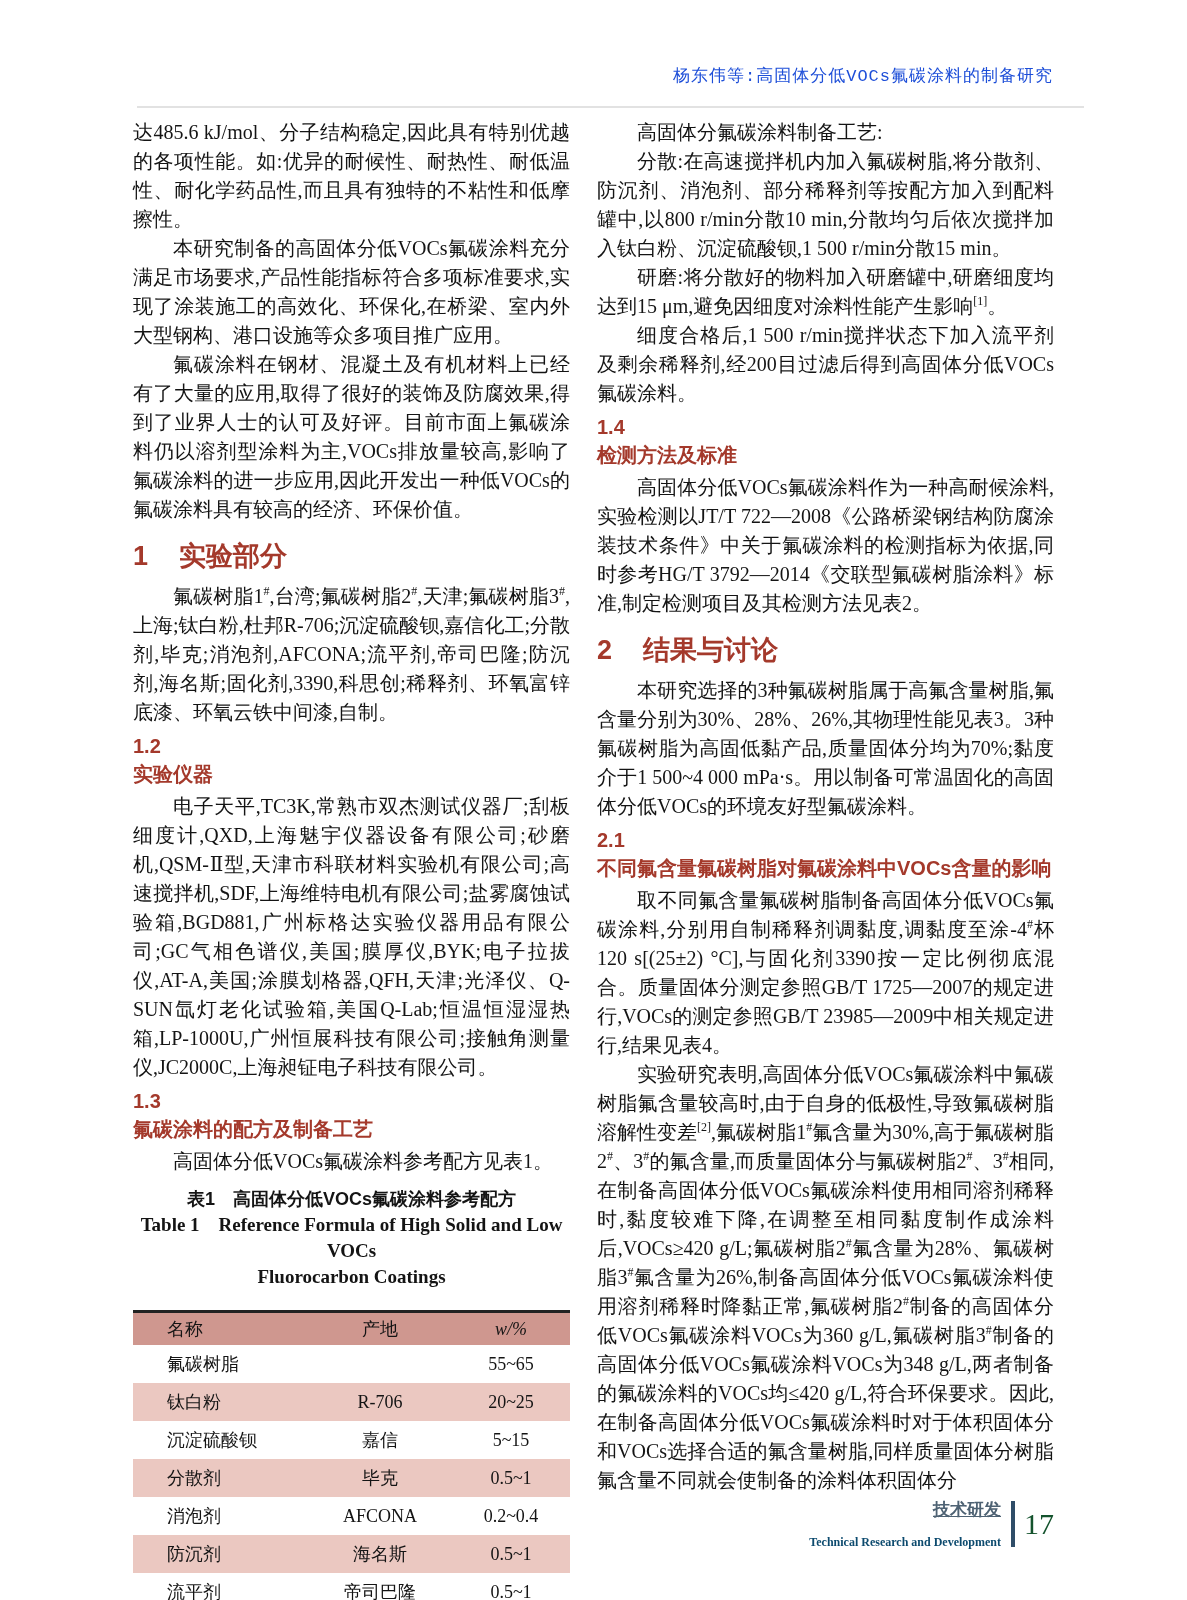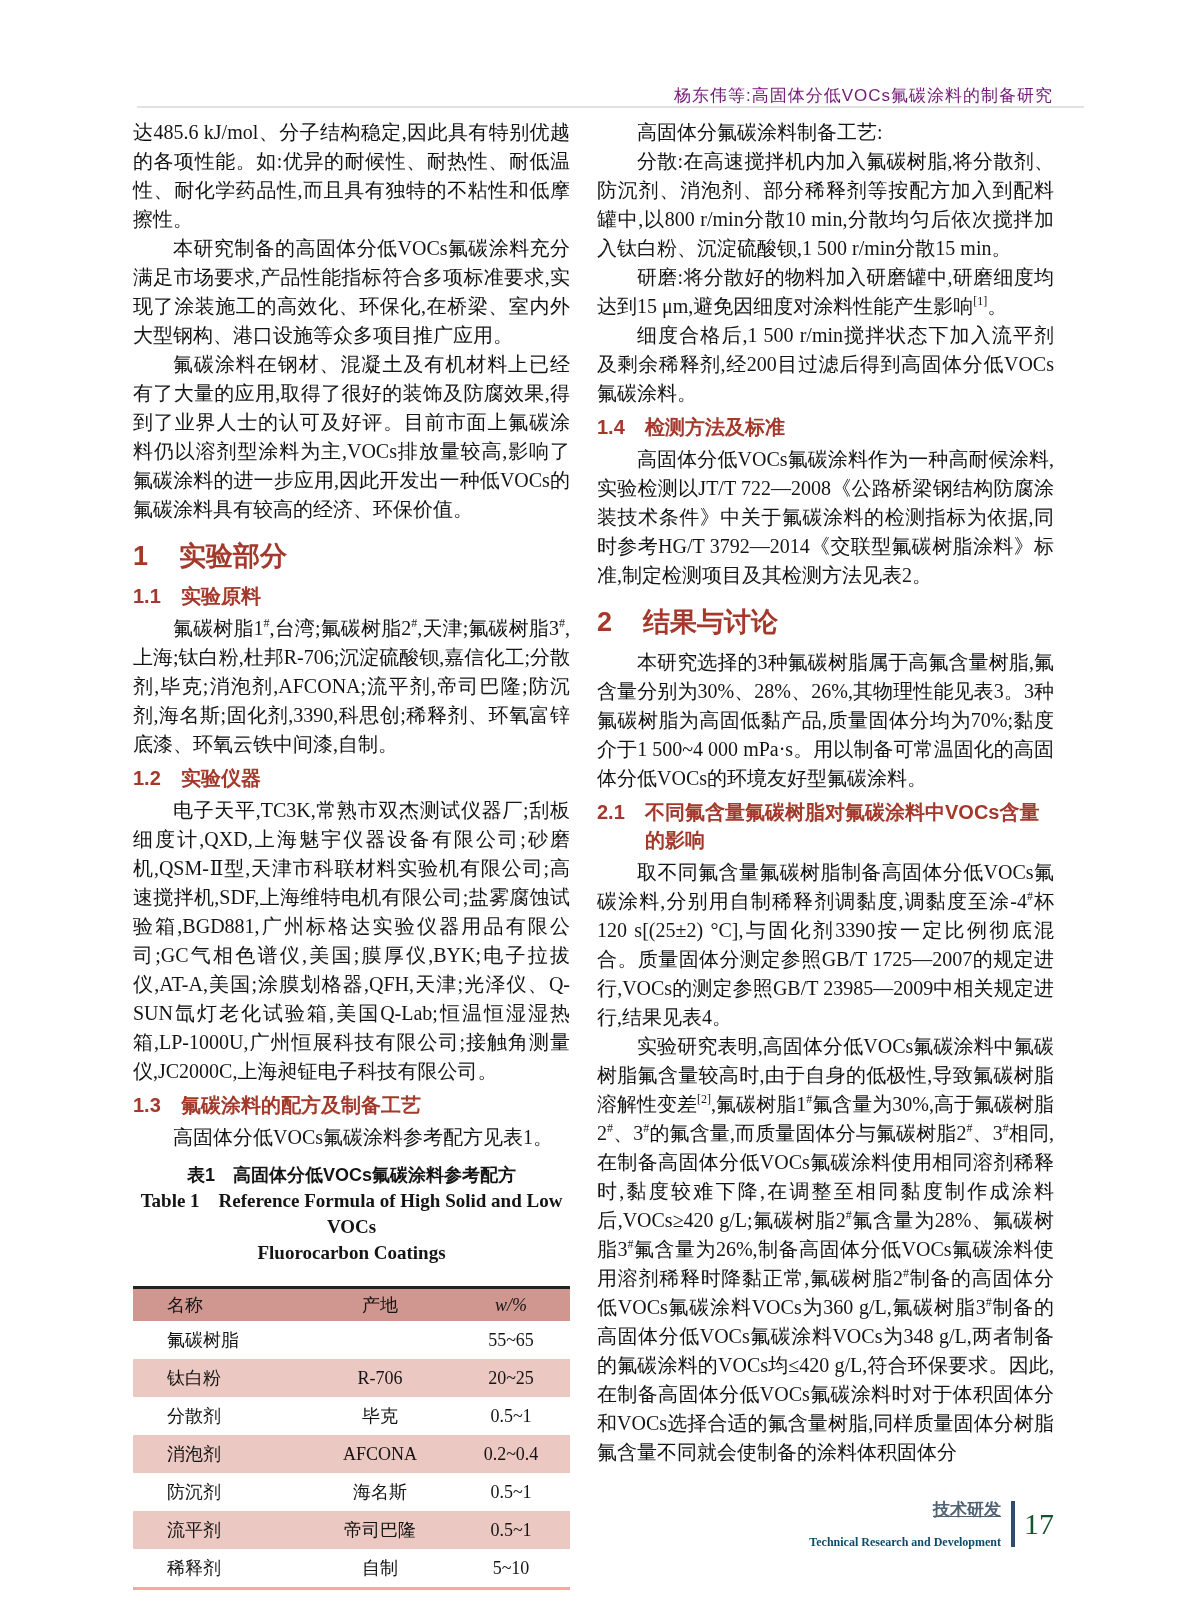--- a/index.html
+++ b/index.html
@@ -2,23 +2,23 @@
 <html><head>
 <meta charset="utf-8">
 <style>
   html,body{margin:0;padding:0;}
   body{
     width:1187px;height:1600px;position:relative;background:#ffffff;
     font-family:"Liberation Serif","DejaVu Serif",serif;color:#141414;
     overflow:hidden;
   }
   .running-head{
-    position:absolute;top:84px;right:134px;
-    font-family:Liberation Sans, sans-serif;
-    font-size:17px;color:#701a75;letter-spacing:1px;white-space:nowrap;
+    position:absolute;top:64px;right:134px;
+    font-family:Liberation Mono, monospace;
+    font-size:17px;color:#1d4ed8;letter-spacing:1px;white-space:nowrap;
   }
   .head-rule{
     position:absolute;top:106px;left:137px;width:947px;height:2px;background:#e2e2e2;
   }
   .col{position:absolute;top:118px;}
   .col-left{left:133px;width:437px;}
   .col-right{left:597px;width:457px;}
   p.body{font-size:20px;line-height:29px;text-align:justify;margin:0;}
   p.indent{text-indent:2em;}
   sup{font-size:12px;line-height:0;}
@@ -27,20 +27,21 @@
     font-family:"Liberation Sans","DejaVu Sans",sans-serif;
     font-weight:bold;font-size:27px;line-height:36px;color:#a4392b;
     margin:14px 0 8px 0;
   }
   .sec-h1 .num{width:46px;flex:none;}
   .sec-h2{
     display:flex;align-items:baseline;
     font-family:"Liberation Sans","DejaVu Sans",sans-serif;
     font-weight:bold;font-size:20px;line-height:28px;color:#a4392b;
     margin:5px 0 4px 0;
+    flex-direction:column;
   }
   .sec-h2 .num{width:48px;flex:none;}
   .sec-h2 .t{flex:1;}
   .tbl-cap-zh{
     font-family:"Liberation Sans","DejaVu Sans",sans-serif;
     font-weight:bold;font-size:18px;line-height:26px;text-align:center;margin-top:10px;
   }
   .tbl-cap-en{
     font-weight:bold;font-size:19px;line-height:26px;text-align:center;
   }
@@ -82,24 +83,20 @@
 <div class="col col-left">
   <p class="body">达485.6 kJ/mol、分子结构稳定,因此具有特别优越的各项性能。如:优异的耐候性、耐热性、耐低温性、耐化学药品性,而且具有独特的不粘性和低摩擦性。</p>
   <p class="body indent">本研究制备的高固体分低VOCs氟碳涂料充分满足市场要求,产品性能指标符合多项标准要求,实现了涂装施工的高效化、环保化,在桥梁、室内外大型钢构、港口设施等众多项目推广应用。</p>
   <p class="body indent">氟碳涂料在钢材、混凝土及有机材料上已经有了大量的应用,取得了很好的装饰及防腐效果,得到了业界人士的认可及好评。目前市面上氟碳涂料仍以溶剂型涂料为主,VOCs排放量较高,影响了氟碳涂料的进一步应用,因此开发出一种低VOCs的氟碳涂料具有较高的经济、环保价值。</p>
 
   <div class="sec-h1">
     <span class="num">1</span>
     <span class="t">实验部分</span>
   </div>
 
-  <div class="sec-h2">
-    <span class="num">1.1</span>
-    <span class="t">实验原料</span>
-  </div>
   <p class="body indent">氟碳树脂1<sup>#</sup>,台湾;氟碳树脂2<sup>#</sup>,天津;氟碳树脂3<sup>#</sup>,上海;钛白粉,杜邦R-706;沉淀硫酸钡,嘉信化工;分散剂,毕克;消泡剂,AFCONA;流平剂,帝司巴隆;防沉剂,海名斯;固化剂,3390,科思创;稀释剂、环氧富锌底漆、环氧云铁中间漆,自制。</p>
 
   <div class="sec-h2">
     <span class="num">1.2</span>
     <span class="t">实验仪器</span>
   </div>
   <p class="body indent">电子天平,TC3K,常熟市双杰测试仪器厂;刮板细度计,QXD,上海魅宇仪器设备有限公司;砂磨机,QSM-Ⅱ型,天津市科联材料实验机有限公司;高速搅拌机,SDF,上海维特电机有限公司;盐雾腐蚀试验箱,BGD881,广州标格达实验仪器用品有限公司;GC气相色谱仪,美国;膜厚仪,BYK;电子拉拔仪,AT-A,美国;涂膜划格器,QFH,天津;光泽仪、Q-SUN氙灯老化试验箱,美国Q-Lab;恒温恒湿湿热箱,LP-1000U,广州恒展科技有限公司;接触角测量仪,JC2000C,上海昶钲电子科技有限公司。</p>
 
   <div class="sec-h2">
     <span class="num">1.3</span>
@@ -124,20 +121,25 @@
     <tbody>
       <tr>
         <td class="c1">氟碳树脂</td>
         <td class="c2"></td>
         <td class="c3">55~65</td>
       </tr>
       <tr>
         <td class="c1">钛白粉</td>
         <td class="c2">R-706</td>
         <td class="c3">20~25</td>
+      </tr>
+      <tr>
+        <td class="c1">沉淀硫酸钡</td>
+        <td class="c2">嘉信</td>
+        <td class="c3">5~15</td>
       </tr>
       <tr>
         <td class="c1">分散剂</td>
         <td class="c2">毕克</td>
         <td class="c3">0.5~1</td>
       </tr>
       <tr>
         <td class="c1">消泡剂</td>
         <td class="c2">AFCONA</td>
         <td class="c3">0.2~0.4</td>

